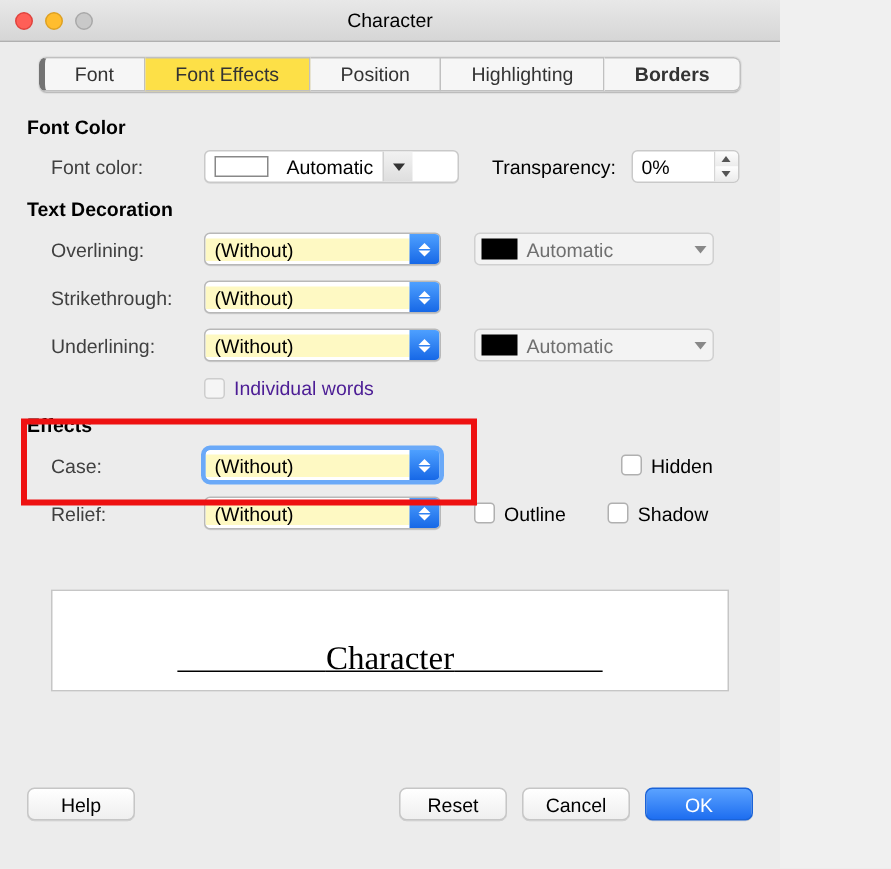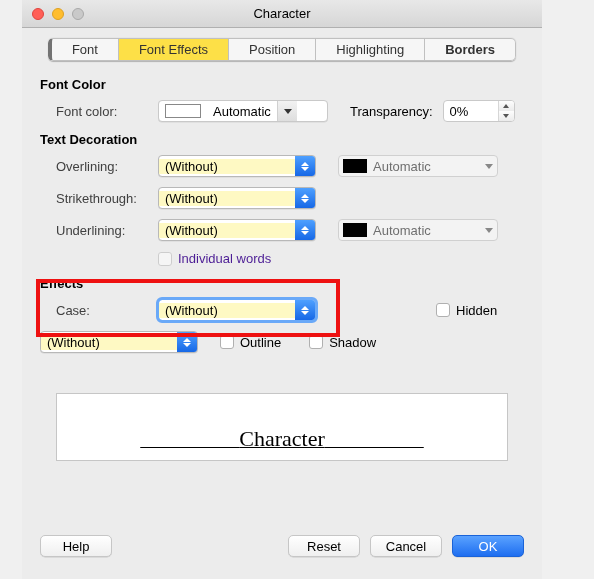--- a/index.html
+++ b/index.html
@@ -8,21 +8,20 @@
     background: #f0f0f0;
     font-family: -apple-system, "Helvetica Neue", Arial, sans-serif;
     font-size: 13px;
     color: #000;
   }
   .window {
     width: 520px;
     height: 579px;
     background: #ececec;
     position: relative;
-    margin-left: 22px;
   }
   .titlebar {
     height: 28px;
     display: flex;
     align-items: center;
     position: relative;
     background: linear-gradient(#e8e8e8, #d6d6d6);
     border-bottom: 1px solid #b0b0b0;
   }
   .traffic {
@@ -198,21 +197,21 @@
     display:flex;
     align-items:flex-end;
     justify-content:center;
     padding-bottom:8px;
     font-family: Georgia, "Times New Roman", serif;
     font-size:22px;
   }
   .preview .underline { text-decoration: underline; text-decoration-thickness:1px;}
   .footer {
     position:absolute;
-    left:0;right:0;bottom:6px;
+    left:0;right:0;bottom:16px;
     padding:12px 18px 16px 18px;
     display:flex;
     align-items:center;
   }
   .btn {
     height:22px;
     min-width:72px;
     padding:0 14px;
     border:1px solid #c6c6c6;
     border-radius:5px;
@@ -352,20 +351,21 @@
               <span class="down"></span>
             </span>
           </span>
       </div>
       <div style="width:120px"></div>
       <span class="checkbox"></span>
       <span class="cb-label">Hidden</span>
     </div>
 
     <div class="row">
+      <div class="label-col">Relief:</div>
       <div class="dropdown blue" style="width:158px">
         <span class="ddtxt" style="flex:1">(Without)</span>
         <span class="ddcap">
             <span class="updown">
               <span class="up"></span>
               <span class="down"></span>
             </span>
           </span>
       </div>
       <div style="width:22px"></div>

